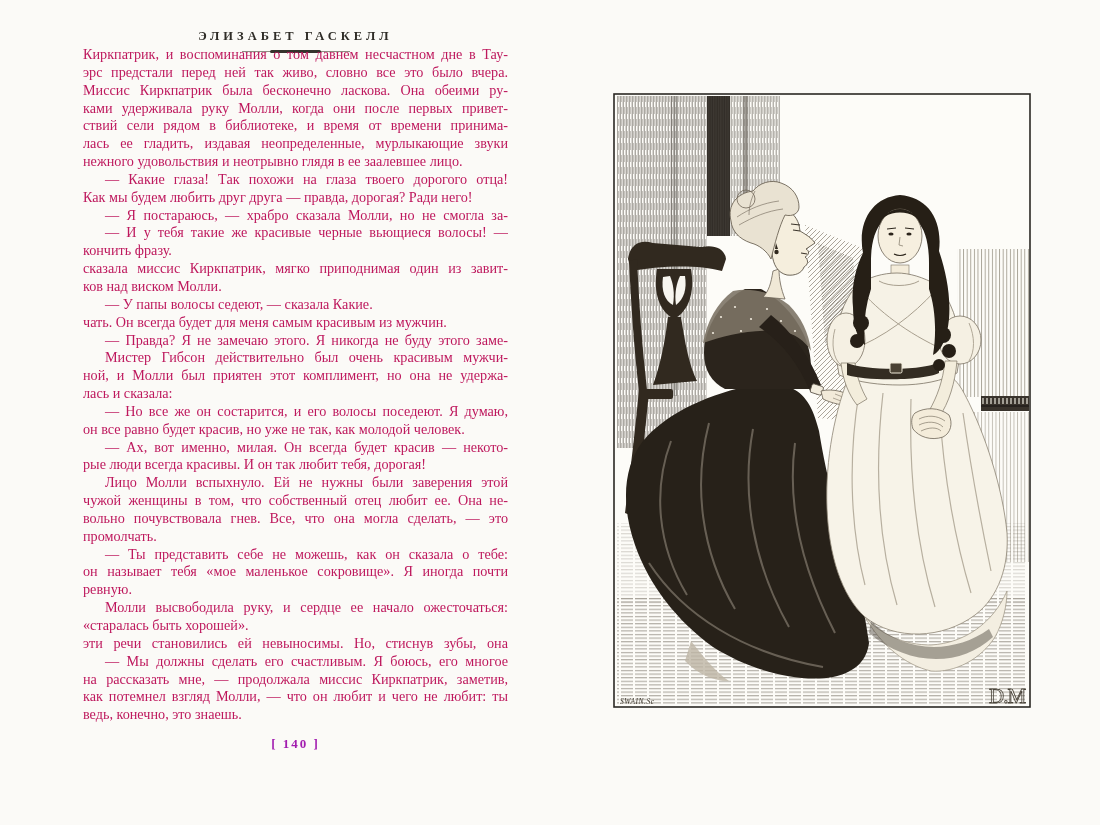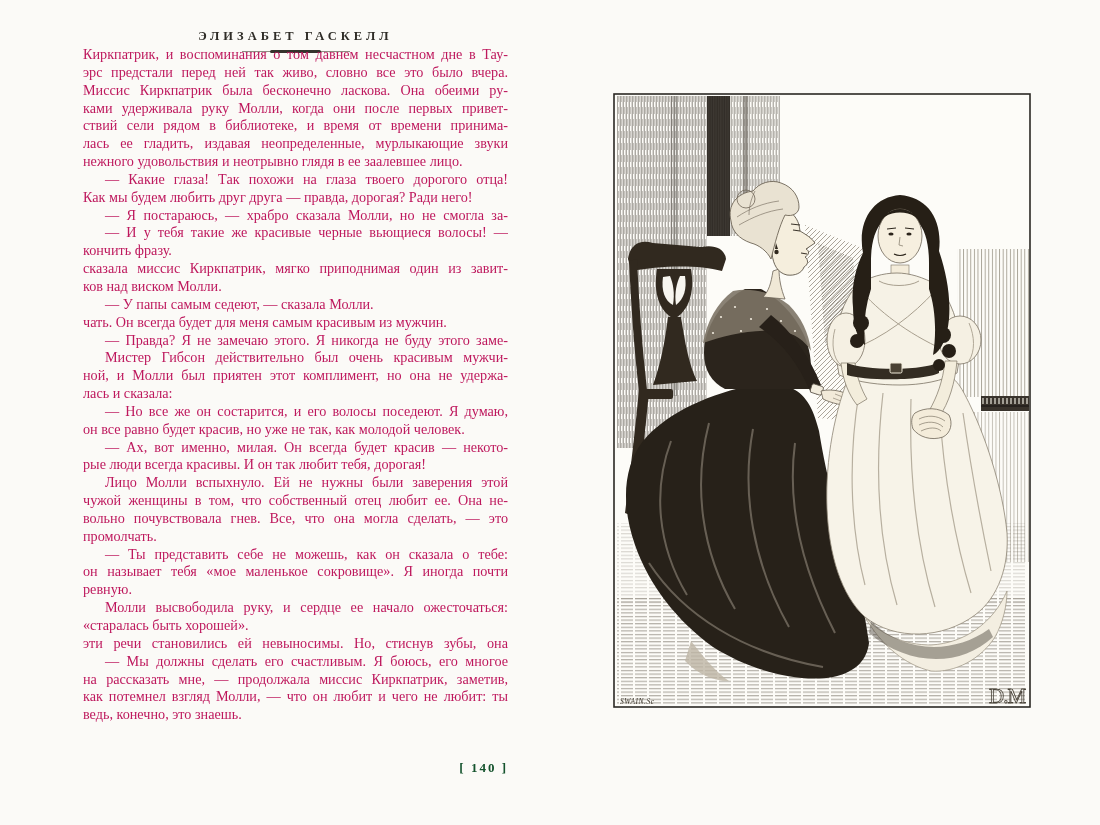--- a/index.html
+++ b/index.html
@@ -24,22 +24,22 @@
     font-size:14.2px; color:#be185d;
   }
   .line {
     height:17.85px; line-height:17.85px;
     text-align:justify; text-align-last:justify; text-justify:inter-word;
     white-space:nowrap;
   }
   .line.indent { padding-left:22px; }
   .line.last { text-align-last:left; }
   .page-number {
-    position:absolute; left:0; top:760px; width:425px;
-    text-align:right; font-size:13px; letter-spacing:2px; font-weight:bold; color:#14532d;
+    position:absolute; left:0; top:736px; width:425px;
+    text-align:center; font-size:13px; letter-spacing:2px; font-weight:bold; color:#a21caf;
   }
   .illustration { position:absolute; left:613px; top:93px; width:418px; height:615px;text-align:right; }
   .illustration svg { display:block; width:418px; height:615px; }
 </style>
 </head>
 <body>
 
 <div class="page-left">
   <div class="running-header">ЭЛИЗАБЕТ ГАСКЕЛЛ</div>
   <div class="header-rule">
@@ -54,21 +54,21 @@
       <div class="line">ствий сели рядом в библиотеке, и время от времени принима-</div>
       <div class="line">лась ее гладить, издавая неопределенные, мурлыкающие звуки</div>
       <div class="line last">нежного удовольствия и неотрывно глядя в ее заалевшее лицо.</div>
       <div class="line indent">— Какие глаза! Так похожи на глаза твоего дорогого отца!</div>
       <div class="line last">Как мы будем любить друг друга — правда, дорогая? Ради него!</div>
       <div class="line indent">— Я постараюсь, — храбро сказала Молли, но не смогла за-</div>
       <div class="line indent">— И у тебя такие же красивые черные вьющиеся волосы! —</div>
       <div class="line last">кончить фразу.</div>
       <div class="line">сказала миссис Киркпатрик, мягко приподнимая один из завит-</div>
       <div class="line last">ков над виском Молли.</div>
-      <div class="line indent last">— У папы самым седеют, — сказала Молли.</div>
+      <div class="line indent last">— У папы волосы седеют, — сказала Какие.</div>
       <div class="line last">чать. Он всегда будет для меня самым красивым из мужчин.</div>
       <div class="line indent">— Правда? Я не замечаю этого. Я никогда не буду этого заме-</div>
       <div class="line indent">Мистер Гибсон действительно был очень красивым мужчи-</div>
       <div class="line">ной, и Молли был приятен этот комплимент, но она не удержа-</div>
       <div class="line last">лась и сказала:</div>
       <div class="line indent">— Но все же он состарится, и его волосы поседеют. Я думаю,</div>
       <div class="line last">он все равно будет красив, но уже не так, как молодой человек.</div>
       <div class="line indent">— Ах, вот именно, милая. Он всегда будет красив — некото-</div>
       <div class="line last">рые люди всегда красивы. И он так любит тебя, дорогая!</div>
       <div class="line indent">Лицо Молли вспыхнуло. Ей не нужны были заверения этой</div>

